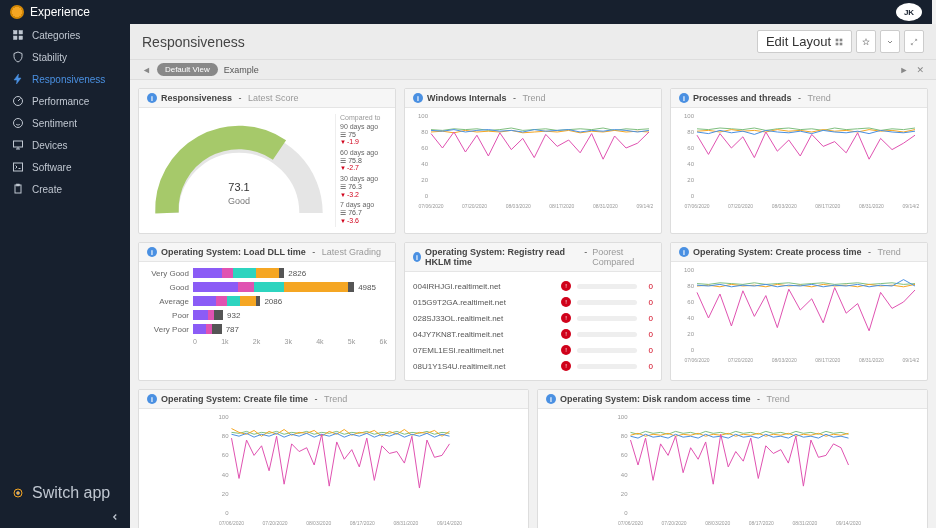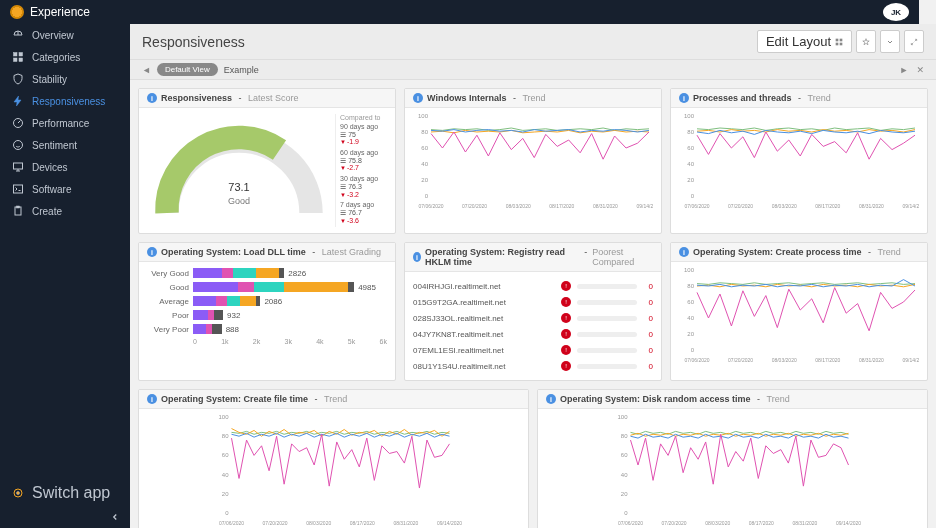--- a/index.html
+++ b/index.html
@@ -1,20 +1,20 @@
 <!DOCTYPE html>
 <html><head>
   <meta charset="utf-8">
   <style>
     * { margin: 0; padding: 0; box-sizing: border-box; }
     body { font-family: -apple-system, BlinkMacSystemFont, "Segoe UI", Arial, sans-serif; font-size: 11px; color: #333; background: #f5f5f5; }
     .app { display: flex; width: 936px; height: 528px; }
     
     
-    .topbar { position: absolute; top:0; left:0; right:17px; height: 24px; background: #17202e; display:flex; align-items:center; padding: 0 10px; justify-content: space-between; z-index:10;gap:31px;}
+    .topbar { position: absolute; top:0; left:0; right:4px; height: 24px; background: #17202e; display:flex; align-items:center; padding: 0 10px; justify-content: space-between; z-index:10;gap:31px;}
     .brand { display:flex; align-items:center; gap:6px; color:#fff; font-size:12px; }
     .brand-icon { width:14px; height:14px; border-radius:50%; background: radial-gradient(circle,#f5a623 50%,#d48806 52%);}
     .avatar { width:26px; height:18px; border-radius:50%; background:#fff; color:#17202e; display:flex; align-items:center; justify-content:center; font-size:8px; font-weight:600;}
     
     
     .sidebar { width:130px; background:#17202e; padding-top:24px; display:flex; flex-direction:column; color:#c0c7d1; flex-shrink:0;}
     .nav-item { display:flex; align-items:center; gap:8px; padding:5px 12px; font-size:10px; cursor:pointer; }
     .nav-item.active { color:#4a90e2; }
     .nav-icon { width:12px; height:12px; display:flex; align-items:center; justify-content:center; }
     .nav-icon svg { width:12px; height:12px; fill:currentColor; stroke:currentColor; }
@@ -87,28 +87,20 @@
   <div class="topbar">
     <div class="brand">
       <span class="brand-icon"></span>
       <span>Experience</span>
     </div>
     <div class="avatar">JK</div>
   </div>
 
   <div class="sidebar" id="sidebar">
     <div id="nav-root">
-        <div class="nav-item">
-          <span class="nav-icon">
-            <svg viewBox="0 0 24 24">
-              <path d="M12 4a8 8 0 00-8 8h16a8 8 0 00-8-8zm0 0v8" fill="none" stroke="currentColor" stroke-width="2"></path>
-            </svg>
-          </span>
-          <span>Overview</span>
-        </div>
         <div class="nav-item">
           <span class="nav-icon">
             <svg viewBox="0 0 24 24">
               <rect x="3" y="3" width="7" height="7"></rect>
               <rect x="14" y="3" width="7" height="7"></rect>
               <rect x="3" y="14" width="7" height="7"></rect>
               <rect x="14" y="14" width="7" height="7"></rect>
             </svg>
           </span>
           <span>Categories</span>
@@ -348,21 +340,21 @@
                 <div class="hbar-seg" style="background:#555;width:4.7%"></div>
                 <span class="hbar-val">932</span>
               </div>
             </div>
             <div class="hbar-row">
               <div class="hbar-label">Very Poor</div>
               <div class="hbar-track">
                 <div class="hbar-seg" style="background:#8b5cf6;width:6.666666666666667%"></div>
                 <div class="hbar-seg" style="background:#e052b1;width:3.3333333333333335%"></div>
                 <div class="hbar-seg" style="background:#555;width:4.8%"></div>
-                <span class="hbar-val">888</span>
+                <span class="hbar-val">787</span>
               </div>
             </div>
             <div class="hbar-xaxis">
               <span>0</span>
               <span>1k</span>
               <span>2k</span>
               <span>3k</span>
               <span>4k</span>
               <span>5k</span>
               <span>6k</span>

